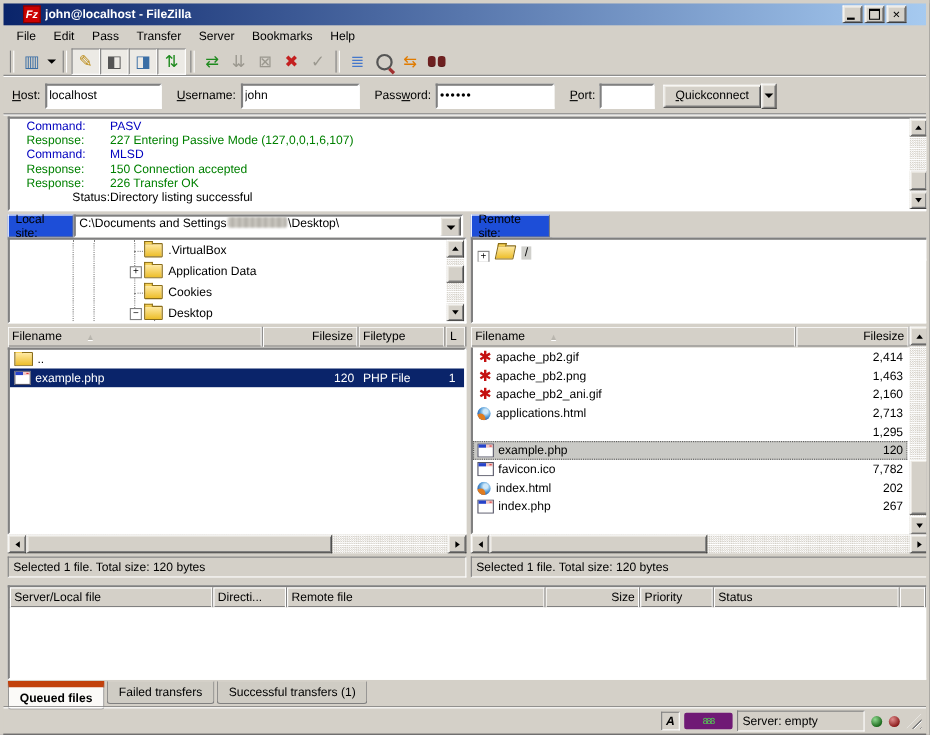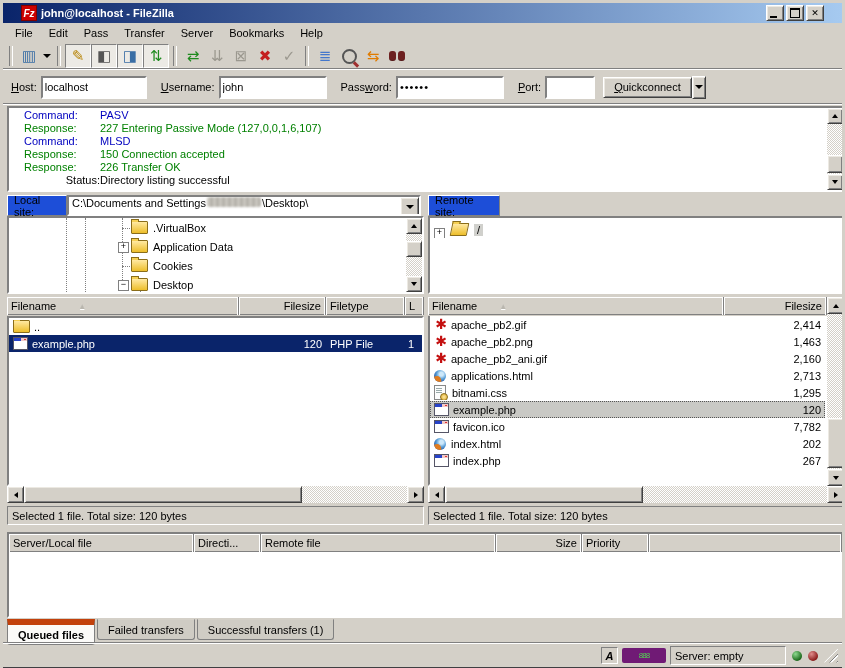--- a/index.html
+++ b/index.html
@@ -364,24 +364,20 @@
         <span class="cell num" style="flex:1">2,160</span>
       </div>
     <div class="row">
         <span class="cell" style="width:287px">
           <span class="ic-html"></span>
           <span style="margin-left:5px">applications.html</span>
         </span>
         <span class="cell num" style="flex:1">2,713</span>
       </div>
     <div class="row">
-        <span class="cell" style="width:287px">
-          <span class="ic-doc"></span>
-          <span style="margin-left:6px">bitnami.css</span>
-        </span>
         <span class="cell num" style="flex:1">1,295</span>
       </div>
     <div class="row sel-inactive">
         <span class="cell" style="width:287px">
           <span class="ic-win"></span>
           <span style="margin-left:4px">example.php</span>
         </span>
         <span class="cell num" style="flex:1">120</span>
       </div>
     <div class="row">
@@ -437,20 +433,23 @@
           <span>Directi...</span>
         </div>
       <div class="colhdr" style="width:226px">
           <span>Remote file</span>
         </div>
       <div class="colhdr num" style="width:77px;justify-content:flex-end">
           <span>Size</span>
         </div>
       <div class="colhdr" style="width:58px">
           <span>Priority</span>
+        </div>
+      <div class="colhdr" style="width:160px">
+          <span>Status</span>
         </div>
       <div class="colhdr" style="flex:1"></div>
     </div>
     <div style="height:63px;background:#fff"></div>
   </div>
 
   <div class="abs" style="left:4px;top:616px;height:21px;display:flex">
     <div class="tab active">
         <span>Queued files</span>
       </div>

